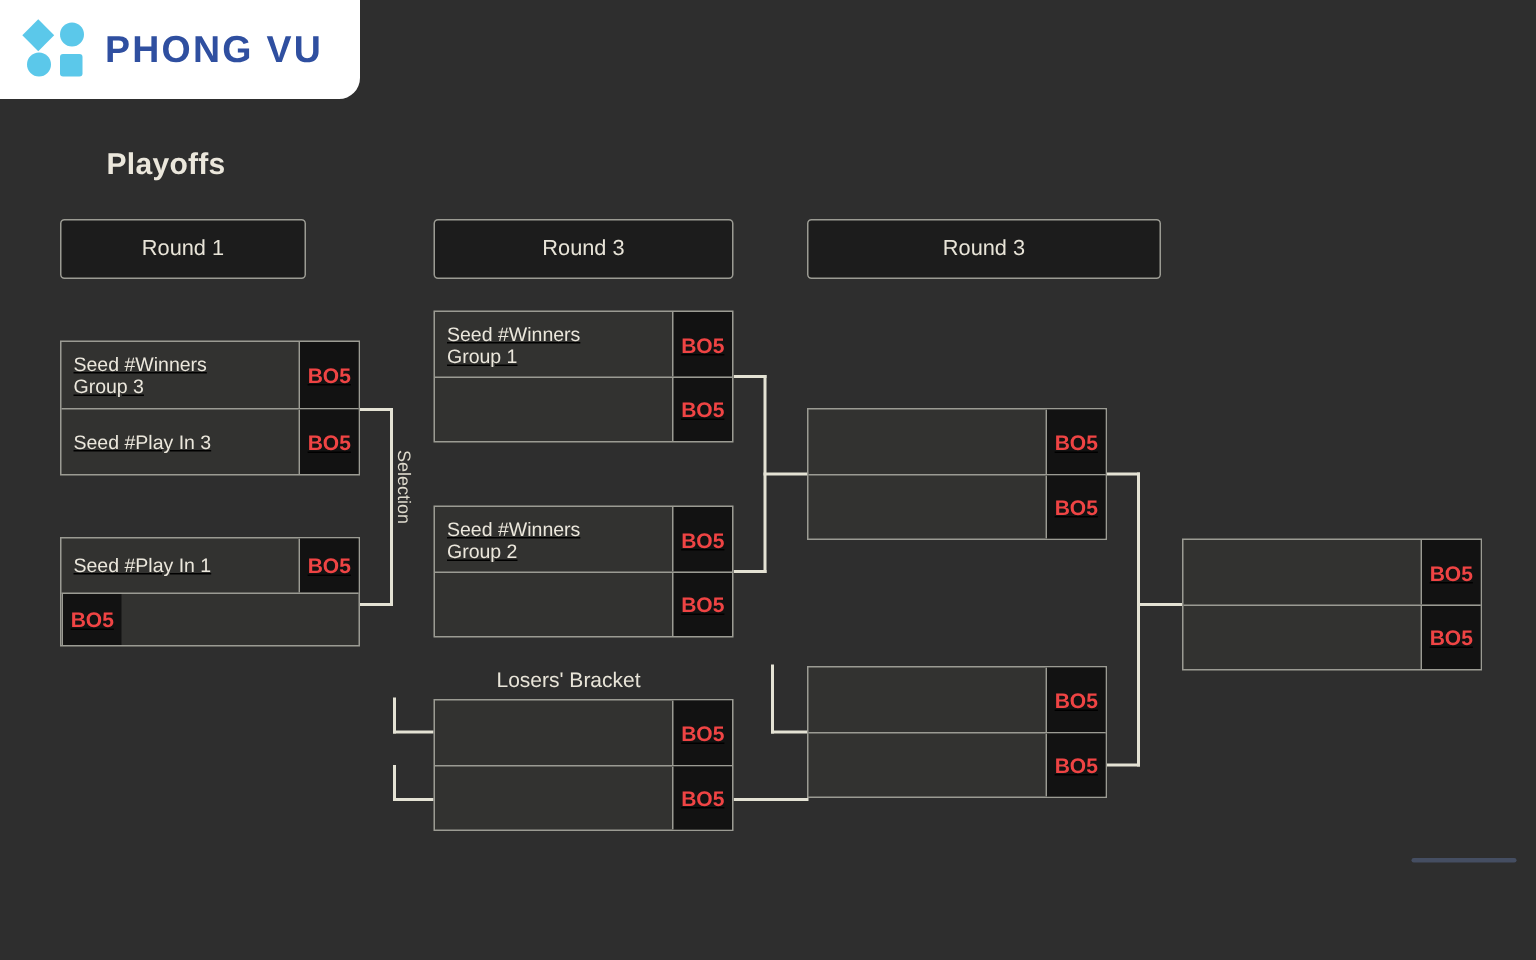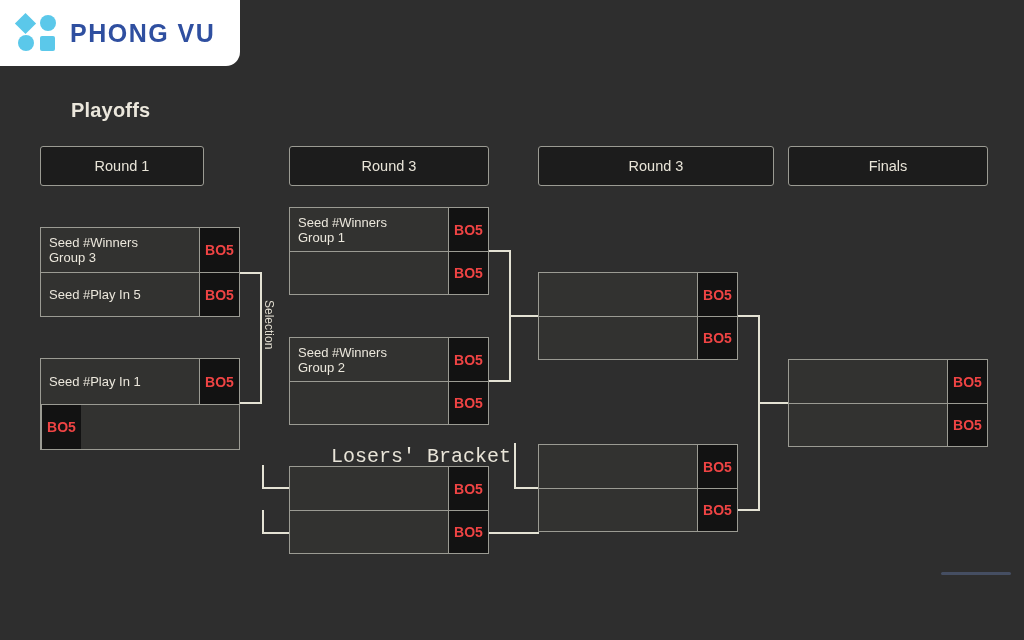--- a/index.html
+++ b/index.html
@@ -98,20 +98,21 @@
     position: absolute;
     border: 1px solid #9b9b93;
     box-sizing: border-box;
     background: #323230;
   }
   .slot {
     position: relative;
     display: flex;
     height: 50%;
     box-sizing: border-box;
+    text-decoration: underline;
   }
   .slot + .slot {
     border-top: 1px solid #9b9b93;
   }
   .slot-name {
     flex: 1 1 auto;
     display: flex;
     align-items: center;
     color: #ebe7dc;
     font-size: 13px;
@@ -149,23 +150,22 @@
     font-size: 12px;
     transform: rotate(90deg);
     transform-origin: left top;
     white-space: nowrap;
   }
 
   
   .losers-label {
     position: absolute;
     color: #e8e4d8;
-    font-size: 20px;
+    font-size: 14px;
     white-space: nowrap;
-    font-family: Liberation Mono, monospace;
   }
 
   
   .scroll-hint {
     position: absolute;
     background: #49546b;
     border-radius: 2px;
     opacity: 0.85;
   }
 </style>
@@ -182,21 +182,20 @@
       <div class="lm-square-br"></div>
     </div>
     <div class="logo-text">PHONG VU</div>
   </div>
 
   <div class="page-title">Playoffs</div>
 
   <div class="round-header" style="left:40px; top:146px; width:164px;">Round 1</div>
   <div class="round-header" style="left:289px; top:146px; width:200px;">Round 3</div>
   <div class="round-header" style="left:538px; top:146px; width:236px;">Round 3</div>
-  <div class="round-header" style="left:788px; top:146px; width:200px;">Finals</div>
 
   <div class="conn h" style="left:240px; top:272px; width:22px;"></div>
   <div class="conn h" style="left:240px; top:402px; width:22px;"></div>
   <div class="conn v" style="left:260px; top:272px; height:132px;"></div>
   <div class="selection-label" style="left:276px; top:300px;">Selection</div>
 
   <div class="conn h" style="left:489px; top:250px; width:22px;"></div>
   <div class="conn h" style="left:489px; top:380px; width:22px;"></div>
   <div class="conn v" style="left:509px; top:250px; height:132px;"></div>
   <div class="conn h" style="left:509px; top:315px; width:30px;"></div>
@@ -215,26 +214,26 @@
   <div class="conn v" style="left:758px; top:315px; height:196px;"></div>
   <div class="conn h" style="left:758px; top:402px; width:31px;"></div>
 
   <div class="match" style="left:40px; top:227px; width:200px; height:90px;">
     <div class="slot">
       <div class="slot-name">Seed #Winners
 Group 3</div>
       <div class="slot-bo">BO5</div>
     </div>
     <div class="slot">
-      <div class="slot-name">Seed #Play In 5</div>
-      <div class="slot-bo">BO5</div>
-    </div>
-  </div>
-
-  <div class="match" style="left:40px; top:358px; width:200px; height:92px;">
+      <div class="slot-name">Seed #Play In 3</div>
+      <div class="slot-bo">BO5</div>
+    </div>
+  </div>
+
+  <div class="match" style="left:40px; top:358px; width:200px; height:73px;">
     <div class="slot">
       <div class="slot-name">Seed #Play In 1</div>
       <div class="slot-bo">BO5</div>
     </div>
     <div class="slot">
       <div class="slot-bo">BO5</div>
     </div>
   </div>
 
   <div class="match" style="left:289px; top:207px; width:200px; height:88px;">

